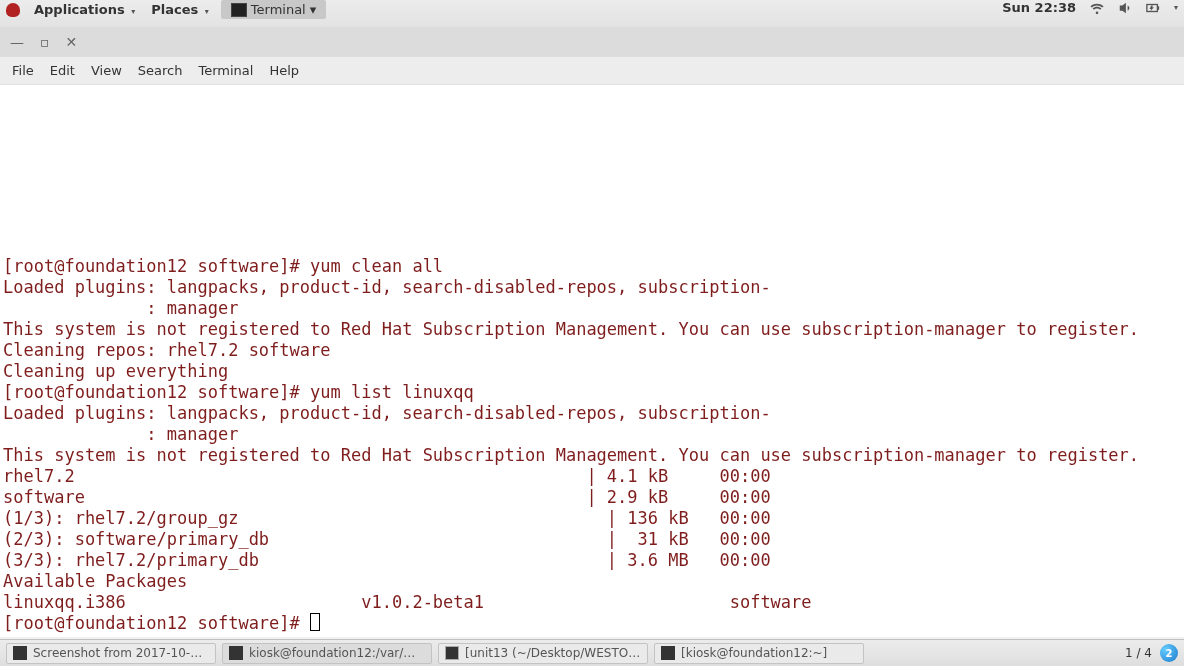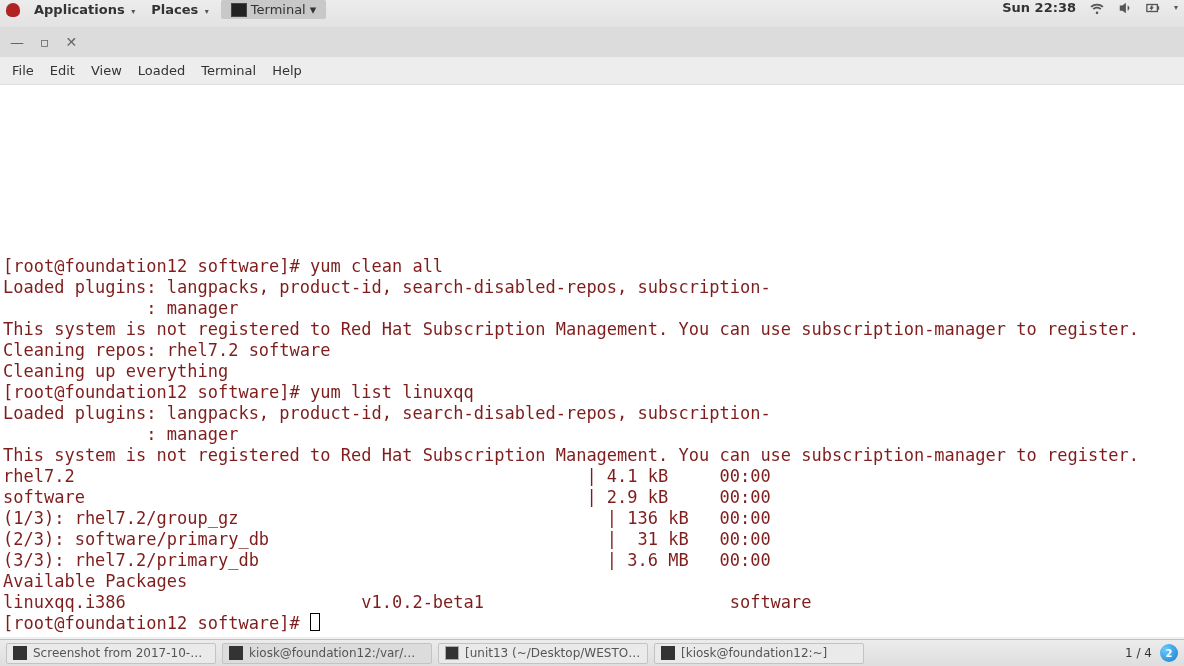--- a/index.html
+++ b/index.html
@@ -200,21 +200,21 @@
     <span class="winbtns">
       <span>—</span>
       <span>▫</span>
       <span>✕</span>
     </span>
   </div>
   <div class="menubar">
     <span class="mitem">File</span>
     <span class="mitem">Edit</span>
     <span class="mitem">View</span>
-    <span class="mitem">Loaded</span>
+    <span class="mitem">Search</span>
     <span class="mitem">Terminal</span>
     <span class="mitem">Help</span>
   </div>
   <div class="terminal-body"><div id="term-lines">[root@foundation12 software]# yum clean all
 Loaded plugins: langpacks, product-id, search-disabled-repos, subscription-
               : manager
 This system is not registered to Red Hat Subscription Management. You can use subscription-manager to register.
 Cleaning repos: rhel7.2 software
 Cleaning up everything
 [root@foundation12 software]# yum list linuxqq

